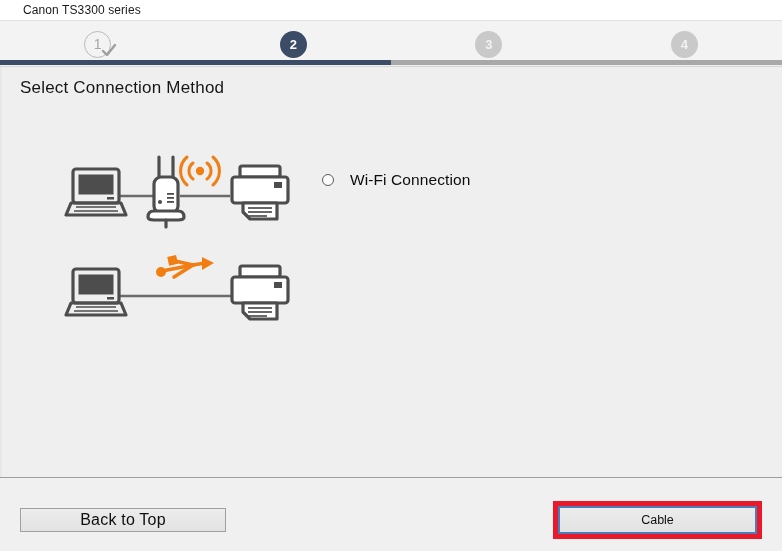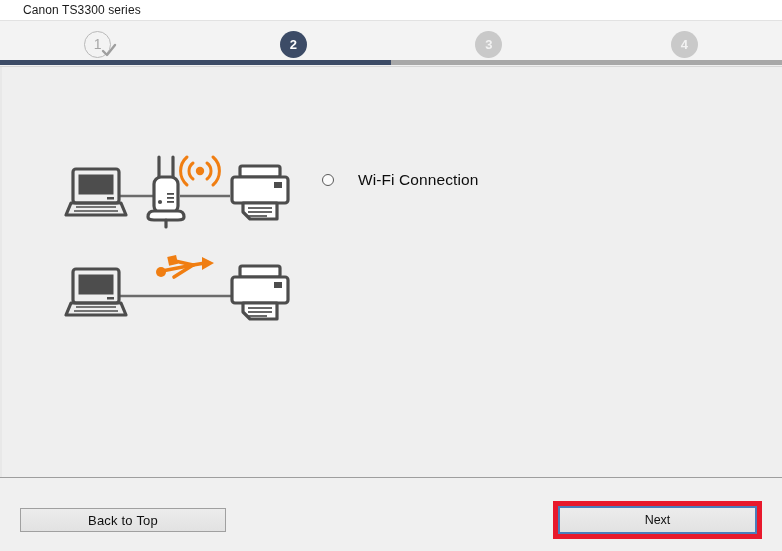--- a/index.html
+++ b/index.html
@@ -150,21 +150,21 @@
     top: 0;
     width: 240px;
     height: 80px;
   }
   .choice {
     position: absolute;
     left: 322px;
     top: 22px;
     display: flex;
     align-items: center;
-    gap: 24px;
+    gap: 16px;
   }
   .radio {
     width: 12px;
     height: 12px;
     border-radius: 50%;
     border: 1.3px solid #5a5a5a;
     background: #fbfbfb;
     box-sizing: border-box;
     display: inline-block;
     position: relative;
@@ -200,21 +200,21 @@
   }
   #usb-annotation .choice {
     left: 12px;
     top: 9px;
   }
 
   
   .win-button {
     background: linear-gradient(#ececec, #e2e2e2);
     border: 1px solid #a0a0a0;
-    font-size: 13px;
+    font-size: 16px;
     color: #0f0f0f;
     display: flex;
     align-items: center;
     justify-content: center;
     box-sizing: border-box;
     letter-spacing: 0.2px;
   }
   #connection-types-button {
     position: absolute;
     left: 489px;
@@ -304,20 +304,21 @@
 
   </div>
 
   <div id="progress-track">
     <div id="progress-fill" style="width:50%"></div>
   </div>
 </div>
 
 <div id="content">
 
+  <div id="heading">Select Connection Method</div>
 
   <div class="option-row" id="row-wifi">
 
     <svg class="illustration" viewBox="0 0 240 80">
 
       <line x1="56" y1="47" x2="92" y2="47" stroke="#6b6b6b" stroke-width="2.6"></line>
 
       <line x1="118" y1="47" x2="168" y2="47" stroke="#6b6b6b" stroke-width="2.6"></line>
 
       <g stroke="#4d4d4d" fill="none" stroke-width="3.2" stroke-linejoin="round">
@@ -416,14 +417,14 @@
 
   <div class="win-button" id="connection-types-button">Connection Types</div>
 
 </div>
 
 <div id="footer">
   <div class="win-button" id="back-to-top-button">Back to Top</div>
 </div>
 
 <div id="next-annotation">
-  <div id="next-button">Next</div>
+  <div id="next-button">Cable</div>
 </div>
 
 </body></html>

